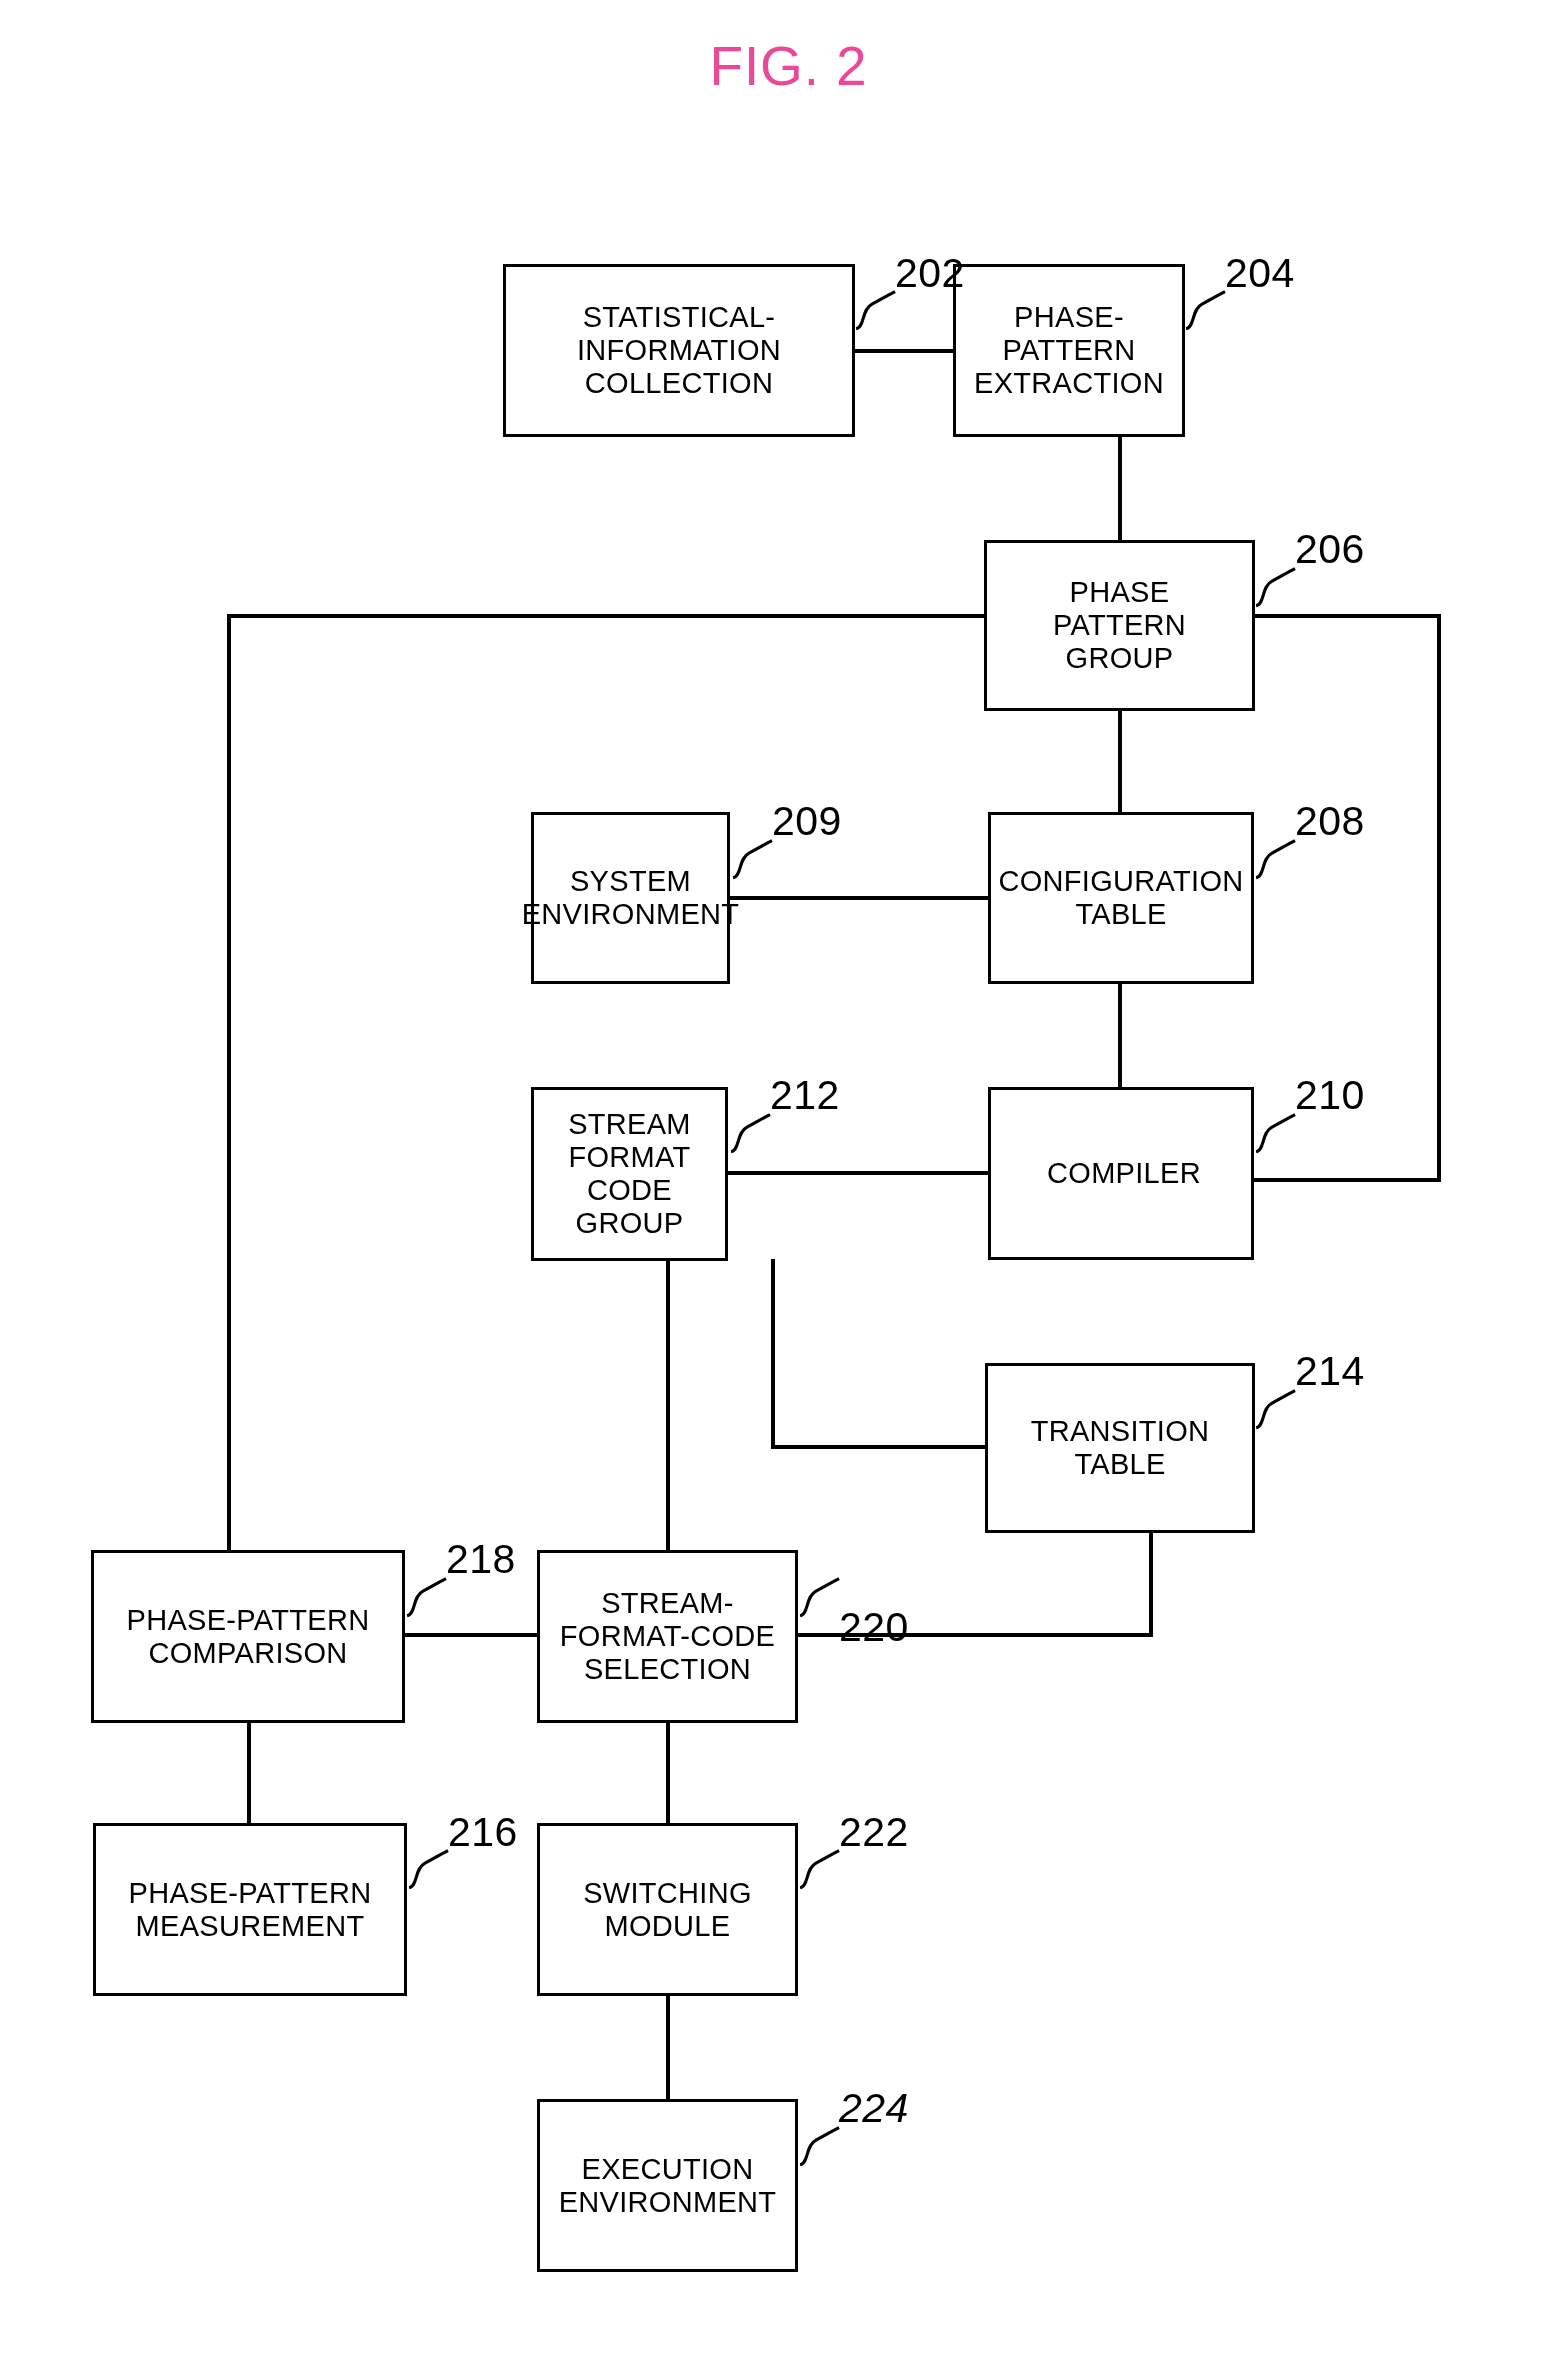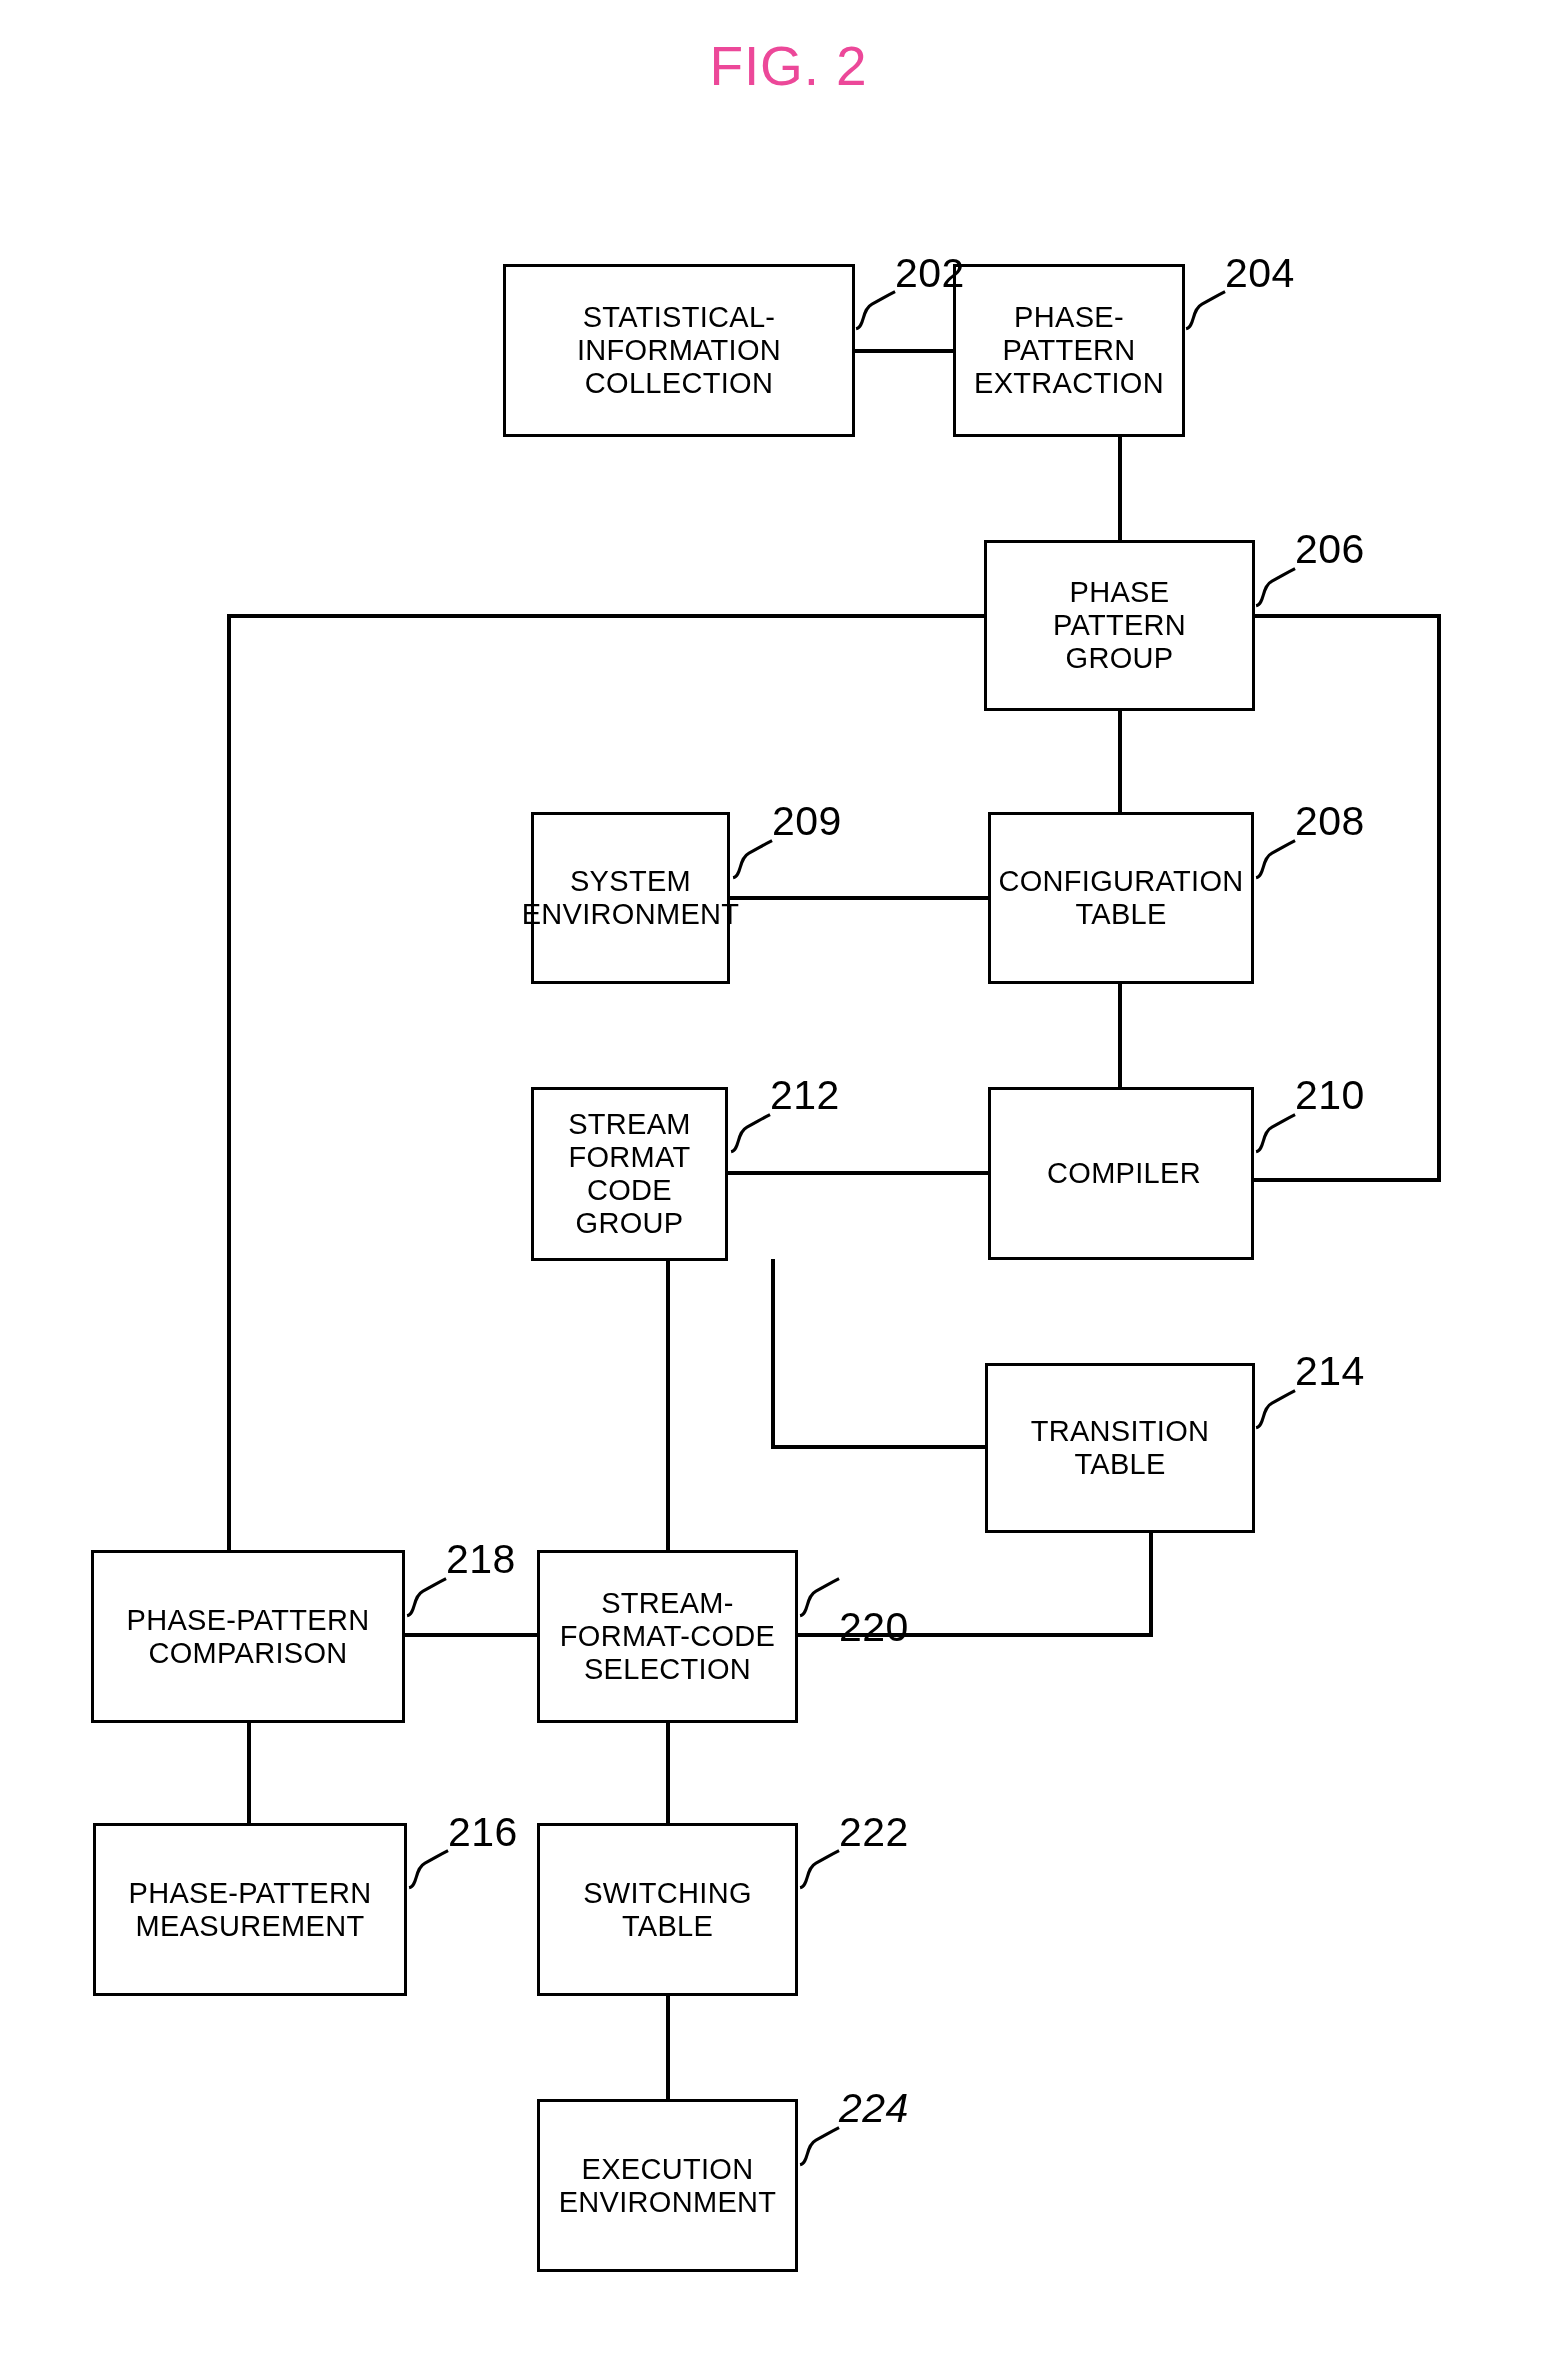--- a/index.html
+++ b/index.html
@@ -160,21 +160,21 @@
 SELECTION</span>
   </div>
 
   <div class="node" style="left:93px; top:1823px; width:314px; height:173px;">
     <span class="label">PHASE-PATTERN
 MEASUREMENT</span>
   </div>
 
   <div class="node" style="left:537px; top:1823px; width:261px; height:173px;">
     <span class="label">SWITCHING
-TABLE</span>
+MODULE</span>
   </div>
 
   <div class="node" style="left:537px; top:2099px; width:261px; height:173px;">
     <span class="label">EXECUTION
 ENVIRONMENT</span>
   </div>
 
   <svg class="leader" style="left:849px; top:265px;" width="62" height="71" viewBox="0 0 70 80">
     <path d="M8 72 C 18 70, 14 50, 26 44 C 36 39, 40 36, 52 30" fill="none" stroke="#000" stroke-width="3.5"></path>
   </svg>

